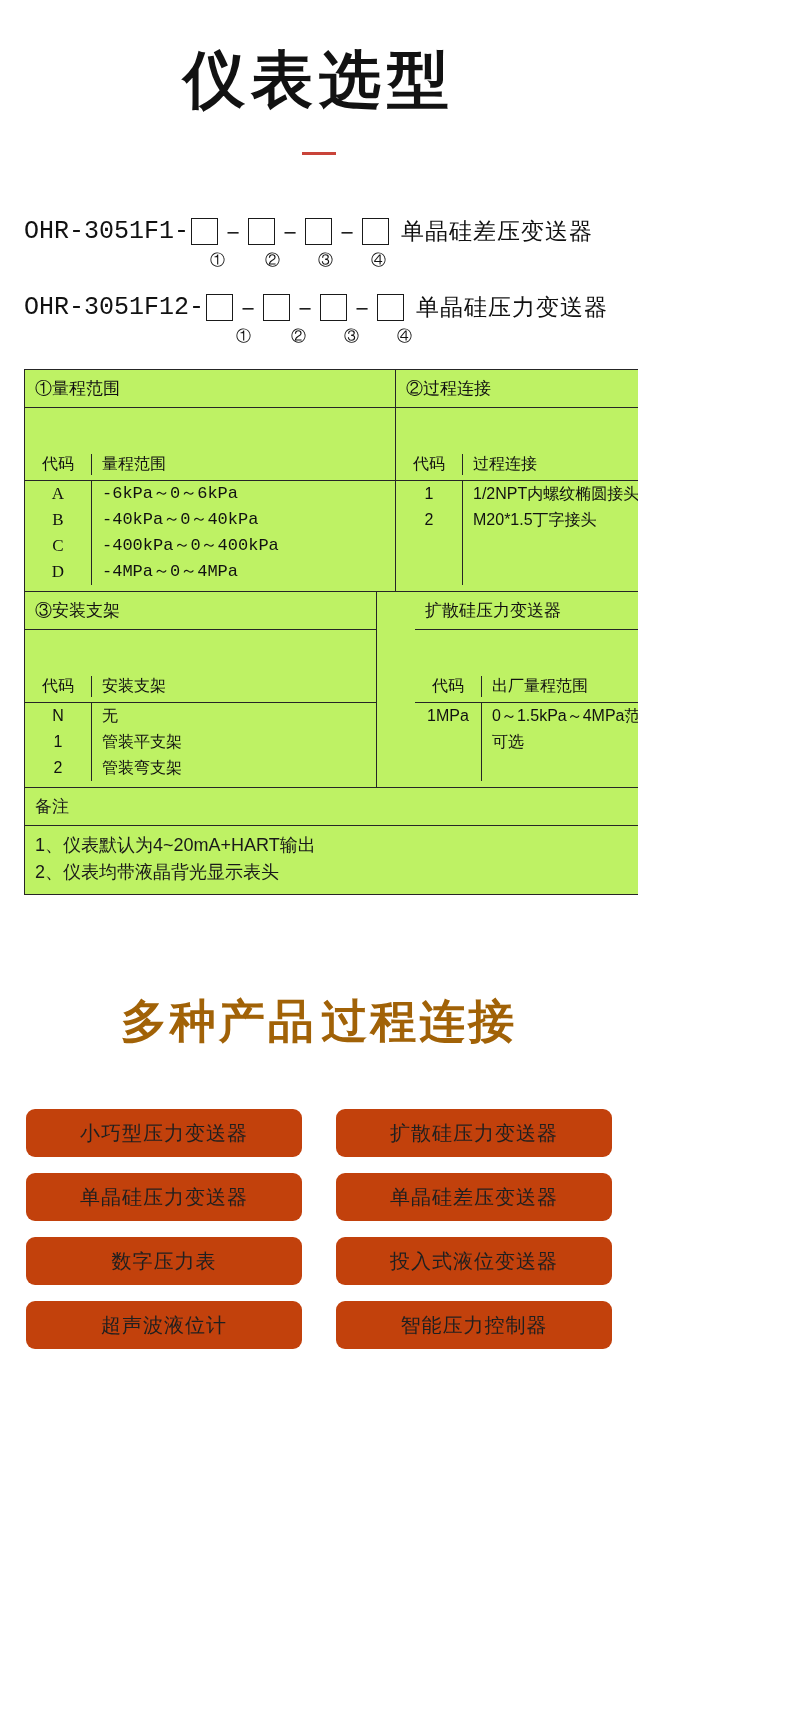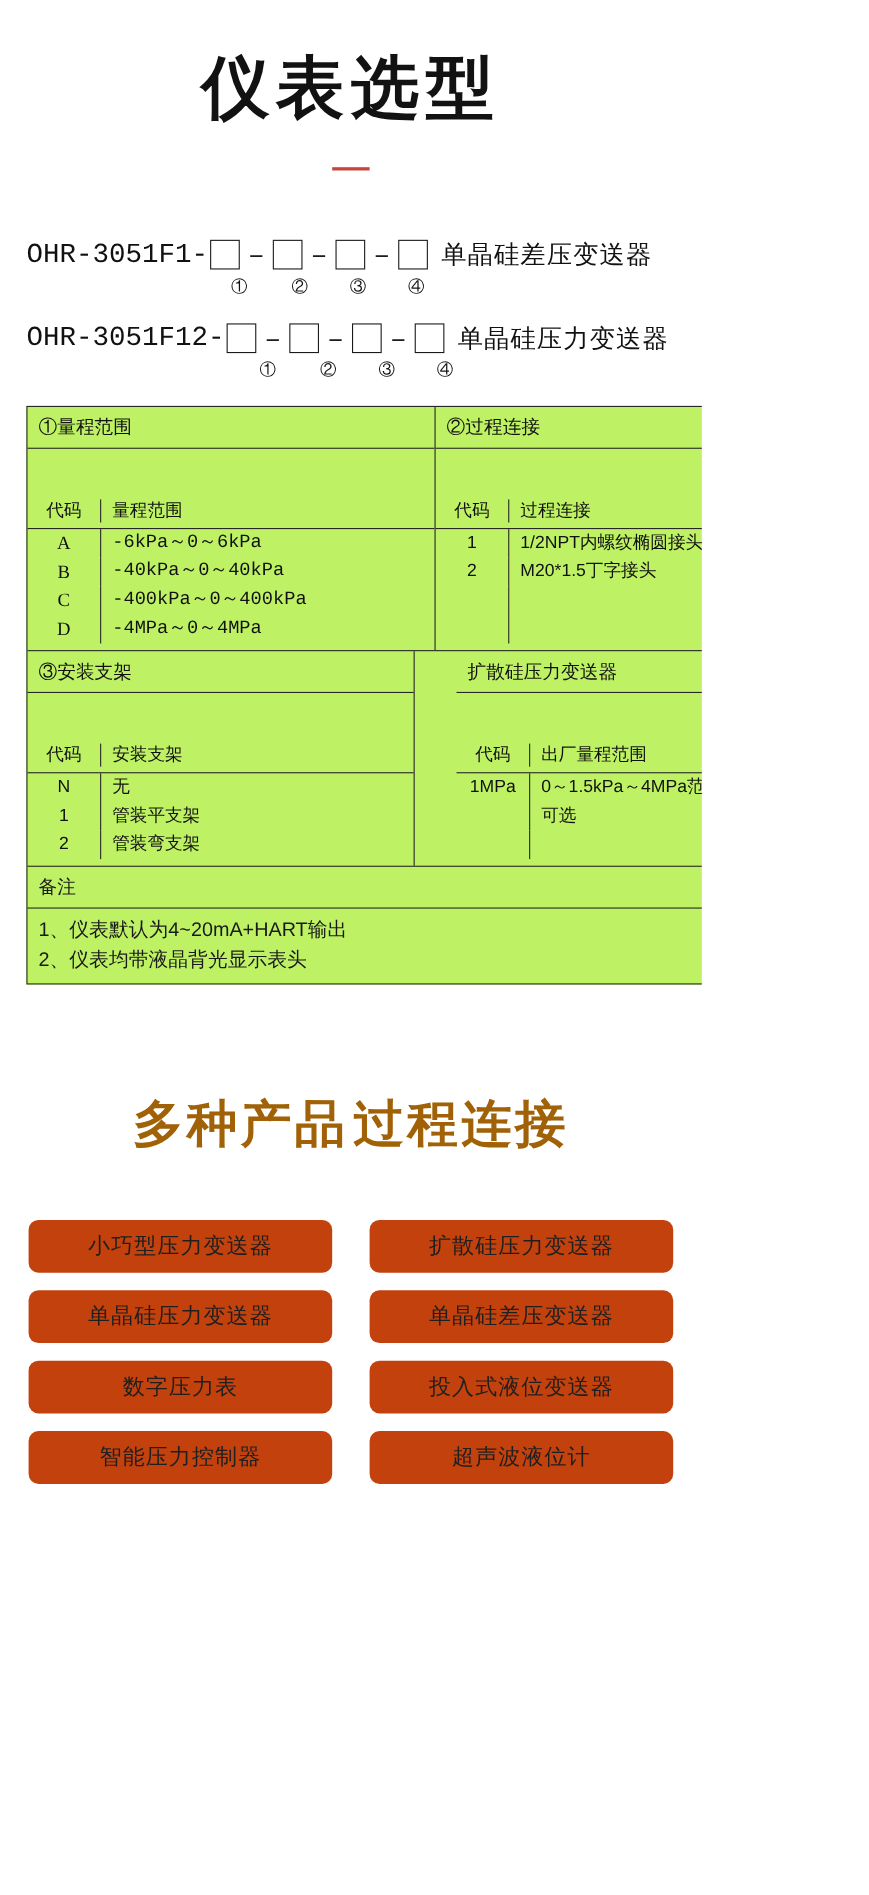--- a/index.html
+++ b/index.html
@@ -394,18 +394,18 @@
     <span class="sub-title">过程连接</span>
   </div>
 
   <div class="chips">
     <div class="chip">小巧型压力变送器</div>
     <div class="chip">扩散硅压力变送器</div>
     <div class="chip">单晶硅压力变送器</div>
     <div class="chip">单晶硅差压变送器</div>
     <div class="chip">数字压力表</div>
     <div class="chip">投入式液位变送器</div>
+    <div class="chip">超声波液位计</div>
     <div class="chip">智能压力控制器</div>
-    <div class="chip">超声波液位计</div>
   </div>
 
   <div class="bottom-space"></div>
 </div>
 
 </body></html>

